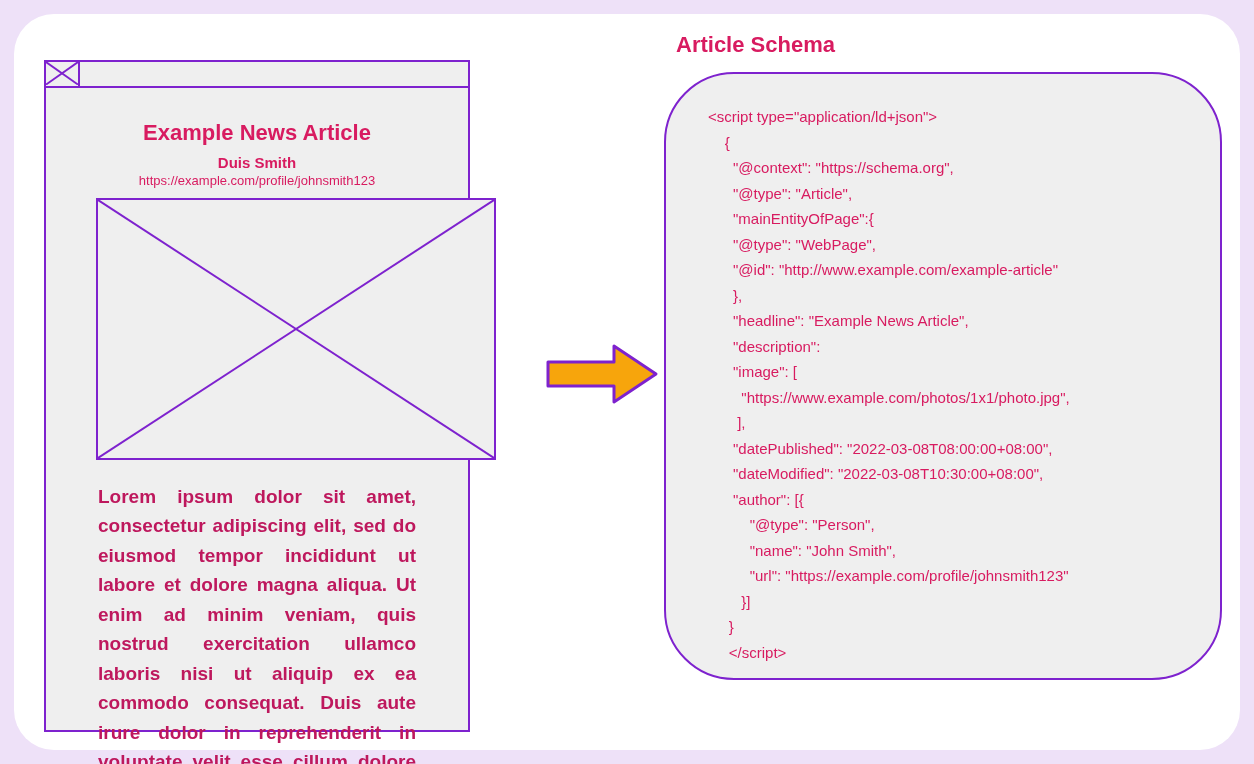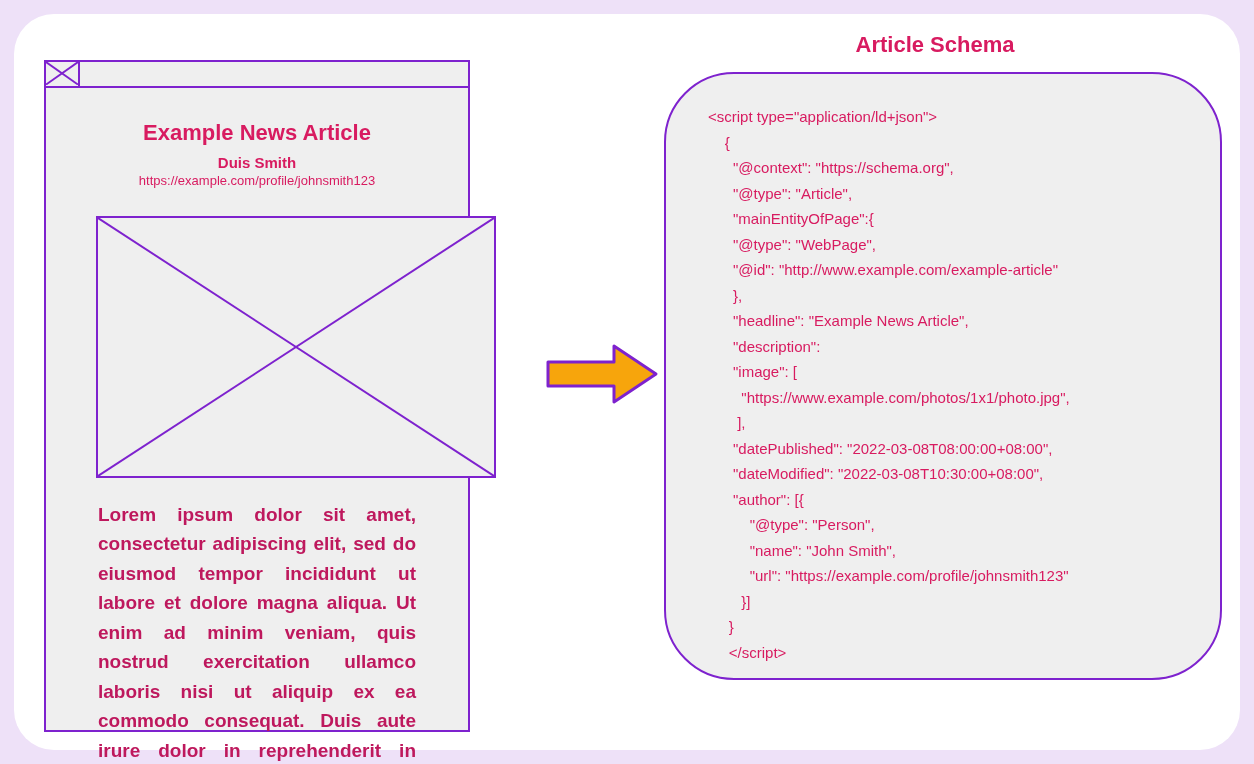--- a/index.html
+++ b/index.html
@@ -63,21 +63,21 @@
   .article .author {
     color: #d81b60;
     font-size: 15px;
     font-weight: 700;
     margin: 0 0 2px 0;
   }
   .article .profile {
     color: #d81b60;
     font-size: 13px;
     font-weight: 400;
-    margin: 0 0 28px 0;
+    margin: 0 0 10px 0;
   }
   .img-ph {
     width: 400px;
     height: 262px;
     margin: 0 auto 22px auto;
     border: 2px solid #7e22ce;
     background: #efefef;
   }
   .img-ph svg { display:block; width:100%; height:100%; }
   .body-text {
@@ -94,24 +94,24 @@
     position: absolute;
     left: 530px;
     top: 328px;
     width: 116px;
     height: 64px;
   }
 
   
   .schema-title {
     position: absolute;
-    left: 642px;
+    left: 662px;
     top: 18px;
     width: 558px;
-    text-align: center;
+    text-align: left;
     color: #d81b60;
     font-size: 22px;
     font-weight: 700;
   }
   .schema-box {
     position: absolute;
     left: 650px;
     top: 58px;
     width: 558px;
     height: 608px;

